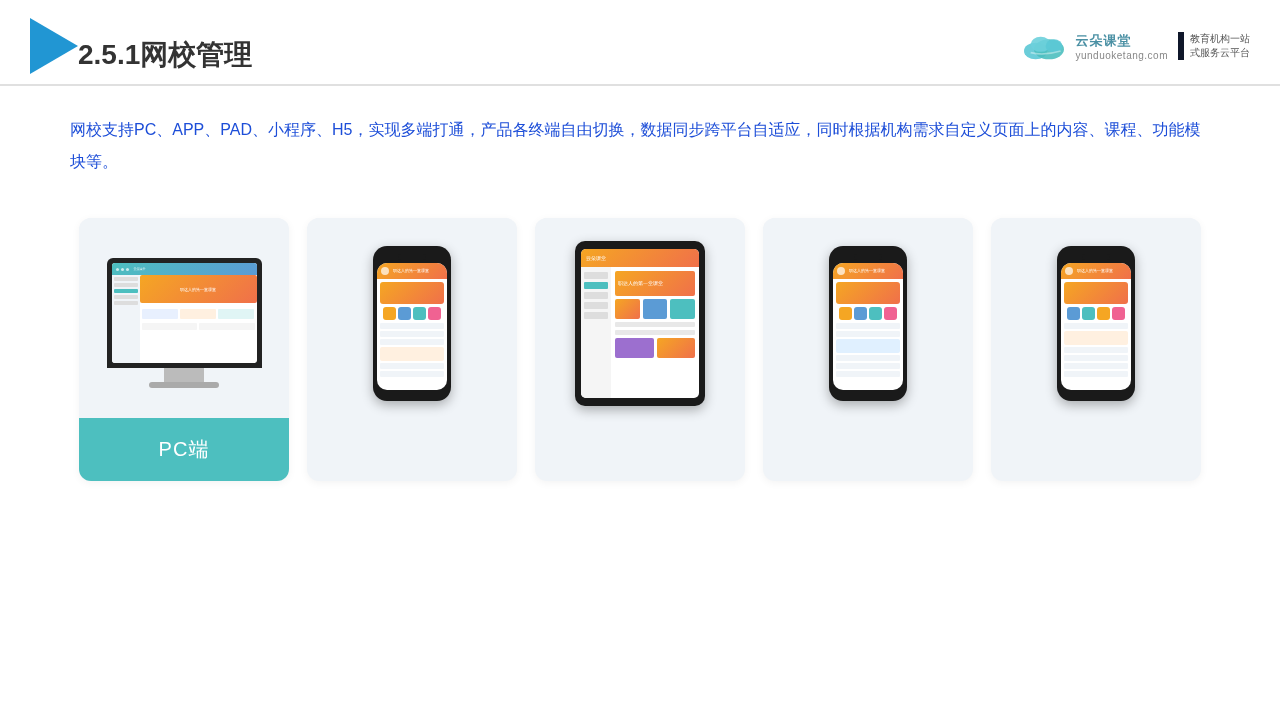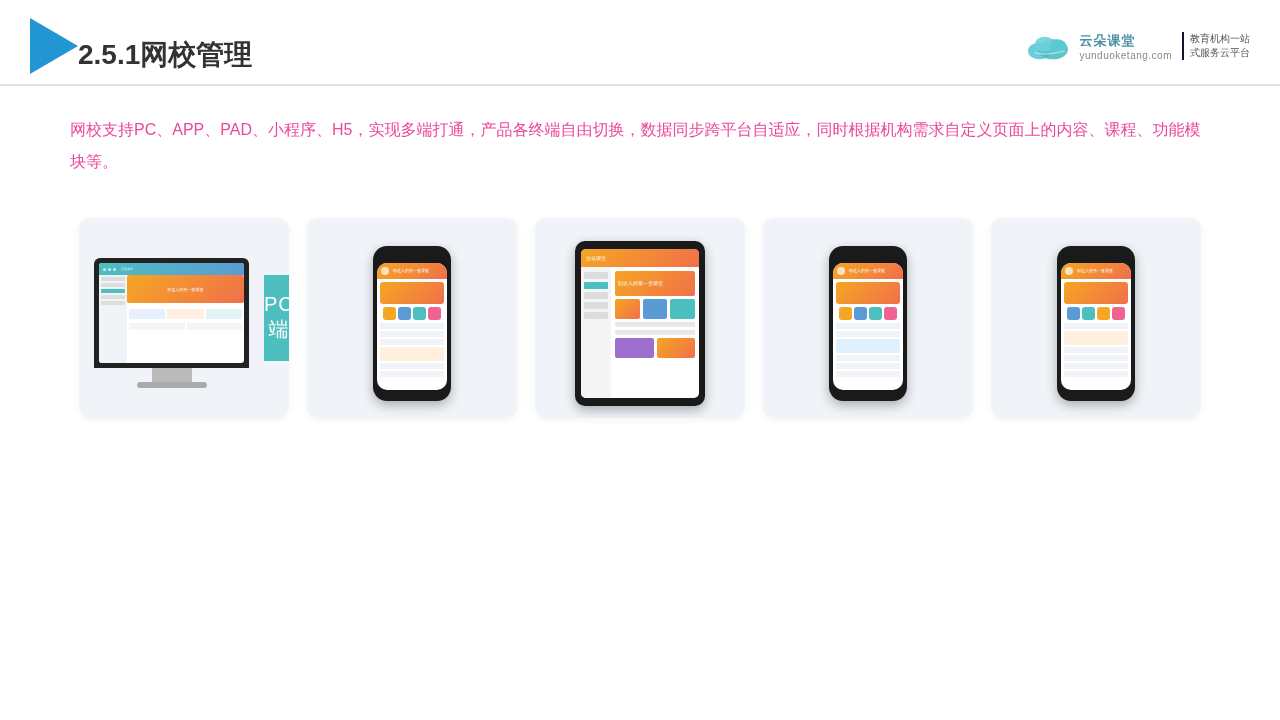--- a/index.html
+++ b/index.html
@@ -70,37 +70,38 @@
       font-size: 10px;
       color: #555;
       text-align: center;
       line-height: 1.4;
     }
 
     
     .description {
       padding: 28px 70px 10px 70px;
       font-size: 16px;
-      color: #ec4899;
+      color: #1d4ed8;
       line-height: 2;
     }
 
     
     .cards-container {
       display: flex;
       gap: 18px;
       padding: 30px 60px;
       justify-content: center;
     }
 
     .card {
       background: #f0f4f8;
       border-radius: 12px;
       width: 210px;
       display: flex;
+      flex-direction: column;
       align-items: center;
       overflow: hidden;
       box-shadow: 0 2px 8px rgba(0,0,0,0.05);
     }
 
     .card-image-area {
       width: 100%;
       height: 200px;
       display: flex;
       align-items: center;
@@ -347,21 +348,21 @@
           <ellipse cx="36" cy="22" rx="18" ry="12" fill="#4dbfbf" opacity="0.9"></ellipse>
           <ellipse cx="26" cy="16" rx="12" ry="9" fill="#6dd0db" opacity="0.9"></ellipse>
           <ellipse cx="42" cy="18" rx="10" ry="8" fill="#5bc8d5" opacity="0.9"></ellipse>
 
           <path d="M 14 26 Q 30 30 50 24" stroke="white" stroke-width="2" fill="none" opacity="0.4"></path>
         </svg>
         <div style="display:flex; flex-direction:column; align-items:flex-start;">
           <span class="brand-name">云朵课堂</span>
           <span class="brand-url">yunduoketang.com</span>
         </div>
-        <div class="brand-tagline" style="white-space:pre-line; border-left: 2px solid #0f172a; padding-left:6px; margin-left:4px;">教育机构一站
+        <div class="brand-tagline" style="white-space:pre-line; border-left: 6px solid #0f172a; padding-left:6px; margin-left:4px;">教育机构一站
 式服务云平台</div>
       </div>
     </div>
   </div>
 </div>
 
 <div class="description">网校支持PC、APP、PAD、小程序、H5，实现多端打通，产品各终端自由切换，数据同步跨平台自适应，同时根据机构需求自定义页面上的内容、课程、功能模块等。</div>
 
 <div class="cards-container">
 

